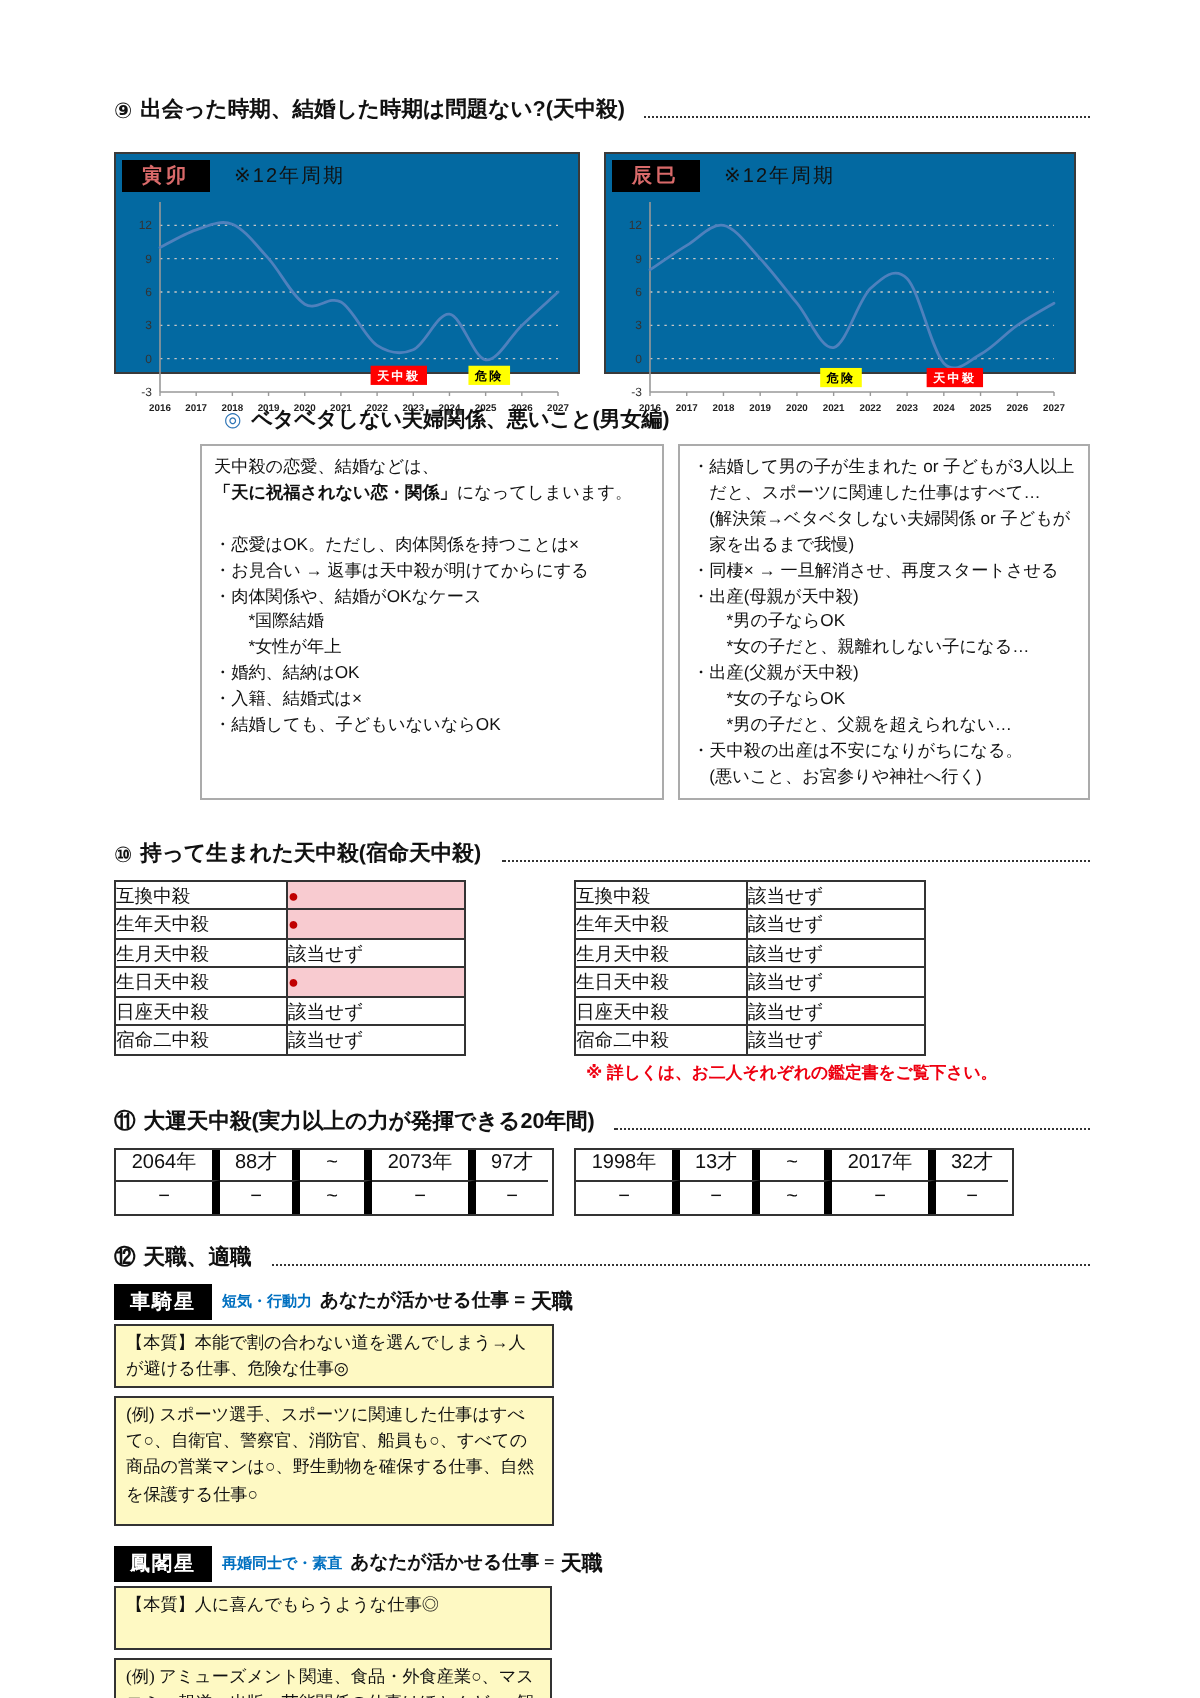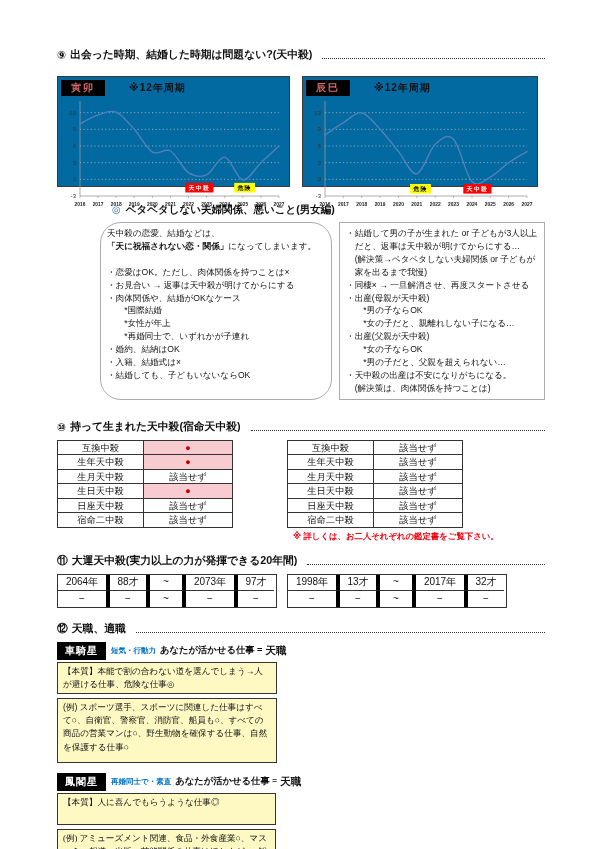--- a/index.html
+++ b/index.html
@@ -13,36 +13,36 @@
   .sec-title .num{margin-right:4px;}
   .leader{flex:1;border-bottom:1.7px dotted #333;margin:0 0 3px 10px;min-width:20px;}
 
   
   .charts-row{display:flex;gap:12px;margin-bottom:16px;}
   .chart-box{border:1.4px solid #3a3a3a;height:111px;box-sizing:border-box;background:#0369a1;}
   .chart-box.cb-left{width:233px;}
   .chart-box.cb-right{width:236px;}
   .chart-head{display:flex;align-items:center;padding:3px 0 0 3px;}
   .chart-tag{background:#000;color:#d96a6a;font-weight:bold;font-size:10px;padding:1px 10px;letter-spacing:2px;}
-  .chart-sub{font-weight:bold;font-size:10px;margin-left:24px;letter-spacing:1px;color:#111;}
+  .chart-sub{font-weight:normal;font-size:10px;margin-left:12px;letter-spacing:1px;color:#111;}
   .chart-svg{display:block;}
 
   
   .gb-head{font-weight:bold;font-size:10.5px;margin:0 0 5px 55px;}
   .gb-mark{color:#2e75b6;margin-right:5px;font-size:10px;}
   .gb-row{display:flex;margin-left:43px;gap:7px;margin-bottom:20px;}
   .gb-box{border:1px solid #ababab;padding:4px 6px;font-size:8.6px;box-sizing:border-box;background:#fff;}
-  .gb-box.gb-left{width:256px;border-radius:21px;}
+  .gb-box.gb-left{width:256px;}
   .gb-box.gb-right{width:227px;}
   .gb-line{line-height:12.9px;white-space:pre-wrap;}
 
   
   .t10-row{display:flex;gap:54px;margin-bottom:3px;}
   .t10{display:grid;grid-template-columns:86px 88px;border:1.5px solid #333;height:-moz-fit-content;height:fit-content;background:#fff;}
-  .t10 .c{border-top:1px solid #333;text-align:center;font-size:9.3px;padding:2px 0 1.5px 0;line-height:10px;}
+  .t10 .c{border-top:1px solid #333;text-align:left;font-size:9.3px;padding:2px 0 1.5px 0;line-height:10px;}
   .t10 .c:nth-child(-n+2){border-top:none;}
   .t10 .c.lab{border-right:1px solid #333;}
   .t10 .c.pink{background:#f8cbd0;}
   .t10 .dot{color:#c00000;font-size:9px;}
   .note{color:#ee0011;font-weight:bold;font-size:8.4px;margin:3px 0 12px 236px;}
 
   
   .t11-row{display:flex;gap:10px;margin-bottom:14px;}
   .t11{display:grid;grid-template-columns:52px 40px 36px 52px 36px;border:1.5px solid #333;width:220px;box-sizing:border-box;background:#fff;}
   .t11 .c{border-top:1px solid #333;text-align:center;font-size:10px;padding:2.5px 0;line-height:10.5px;}
@@ -182,39 +182,38 @@
   <div class="gb-row">
     <div class="gb-box gb-left" id="gb-left">
         <div class="gb-line">天中殺の恋愛、結婚などは、</div>
         <div class="gb-line"><span style="font-weight: bold;">「天に祝福されない恋・関係」</span><span>になってしまいます。</span></div>
         <div class="gb-line">&nbsp;</div>
         <div class="gb-line">・恋愛はOK。ただし、肉体関係を持つことは×</div>
         <div class="gb-line">・お見合い → 返事は天中殺が明けてからにする</div>
         <div class="gb-line">・肉体関係や、結婚がOKなケース</div>
         <div class="gb-line">　　*国際結婚</div>
         <div class="gb-line">　　*女性が年上</div>
-        <div class="gb-line">　　*再婚同士で、いずれかが子連れ</div>
         <div class="gb-line">・婚約、結納はOK</div>
         <div class="gb-line">・入籍、結婚式は×</div>
         <div class="gb-line">・結婚しても、子どもいないならOK</div>
       </div>
     <div class="gb-box gb-right" id="gb-right">
         <div class="gb-line">・結婚して男の子が生まれた or 子どもが3人以上</div>
-        <div class="gb-line">　だと、返事は天中殺が明けてからにする…</div>
+        <div class="gb-line">　だと、スポーツに関連した仕事はすべて…</div>
         <div class="gb-line">　(解決策→ベタベタしない夫婦関係 or 子どもが</div>
         <div class="gb-line">　家を出るまで我慢)</div>
         <div class="gb-line">・同棲× → 一旦解消させ、再度スタートさせる</div>
         <div class="gb-line">・出産(母親が天中殺)</div>
         <div class="gb-line">　　*男の子ならOK</div>
         <div class="gb-line">　　*女の子だと、親離れしない子になる…</div>
         <div class="gb-line">・出産(父親が天中殺)</div>
         <div class="gb-line">　　*女の子ならOK</div>
         <div class="gb-line">　　*男の子だと、父親を超えられない…</div>
         <div class="gb-line">・天中殺の出産は不安になりがちになる。</div>
-        <div class="gb-line">　(解決策は、肉体関係を持つことは)</div>
+        <div class="gb-line">　(悪いこと、お宮参りや神社へ行く)</div>
       </div>
   </div>
 
   <div class="sec-title" style="margin-bottom:6px">
     <span class="num">⑩</span>
     <span>持って生まれた天中殺(宿命天中殺)</span>
     <span class="leader"></span>
   </div>
   <div class="t10-row">
     <div class="t10" id="t10-left">

